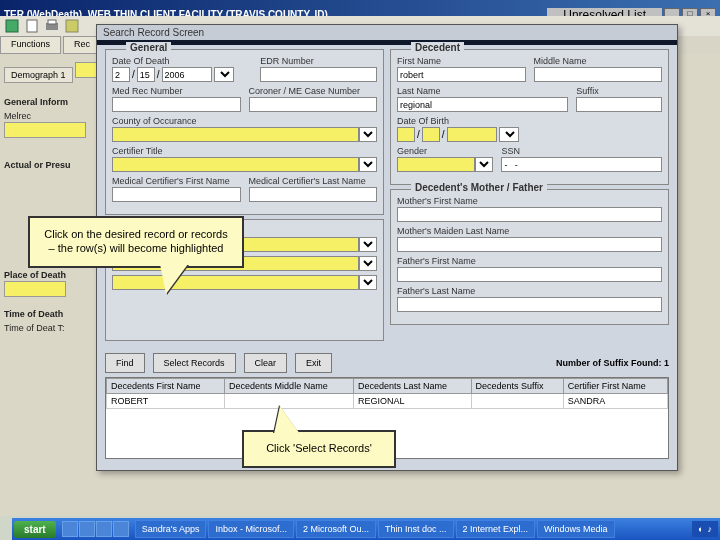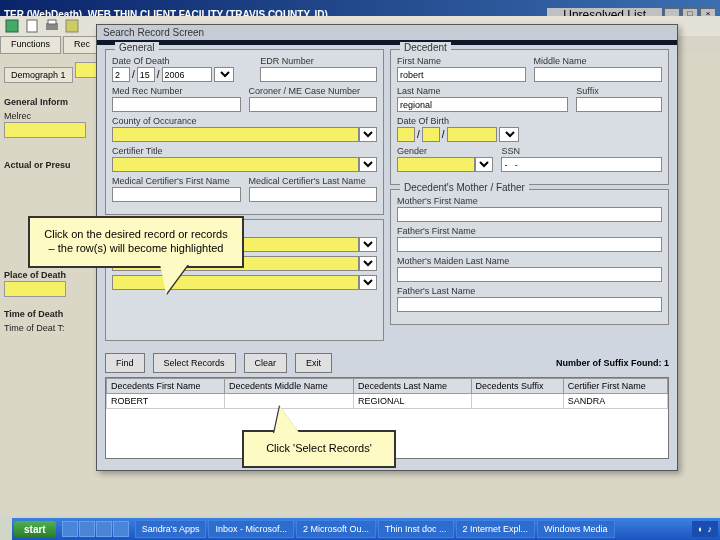--- a/index.html
+++ b/index.html
@@ -12,21 +12,21 @@
 .tabs{position:absolute;top:36px;left:0;right:0;height:18px;background:#d8d5c6;display:flex;border-bottom:1px solid #999}
 .tabs .tab{padding:2px 10px;border:1px solid #999;background:#e8e5d6;margin-right:2px;font-size:9px}
 .bgform{position:absolute;top:54px;left:0;right:0;bottom:24px;background:#dad7c6;padding:4px}
 .bgform .lbl{font-size:9px;color:#222;display:block;margin:4px 0 1px}
 .bgform .yel{background:#f6f066;height:14px;border:1px solid #999;display:inline-block}
 .overlay-dialog{position:absolute;top:24px;left:96px;width:580px;height:445px;background:#d0d6e0;border:1px solid #555;box-shadow:3px 3px 6px rgba(0,0,0,0.3)}
 .dlg-title{background:#c6ccd6;border-bottom:5px solid #0f172a;padding:2px 6px;font-size:10px;color:#333}
 .dlg-body{padding:4px 8px;display:flex;gap:6px}
 .col{flex:1}
 .fieldset{border:1px solid #888;background:#d8dde4;padding:6px 6px 8px;margin-bottom:4px;position:relative}
-.fieldset>.legend{position:absolute;top:-8px;left:9px;background:#d8dde4;padding:0 4px;font-size:10px;font-weight:normal;color:#333}
+.fieldset>.legend{position:absolute;top:-8px;left:20px;background:#d8dde4;padding:0 4px;font-size:10px;font-weight:bold;color:#333}
 .row{display:flex;gap:8px;margin-bottom:4px}
 .fld{flex:1}
 .fld label{display:block;font-size:9px;color:#333;margin-bottom:1px}
 .fld input,.fld select{width:100%;height:15px;border:1px solid #888;background:#fff;font-size:9px;padding:0 2px;box-sizing:border-box}
 .fld input.y{background:#f6f066}
 .fld .dateg{display:flex;gap:2px;align-items:center}
 .fld .dateg input{width:18px}
 .fld .dateg input.yr{width:50px}
 .fld .dateg select{width:20px}
 .btns{display:flex;gap:8px;padding:4px 8px;align-items:center}
@@ -218,24 +218,24 @@
               </div>
             <div class="fld"><label>SSN</label><input value="-   -" style=""></div>
           </div>
         </div>
         <div class="fieldset">
           <span class="legend">Decedent's Mother / Father</span>
           <div class="row">
               <div class="fld"><label>Mother's First Name</label><input style=""></div>
             </div>
           <div class="row">
+              <div class="fld"><label>Mother's Maiden Last Name</label><input style=""></div>
+            </div>
+          <div class="row">
               <div class="fld"><label>Father's First Name</label><input style=""></div>
-            </div>
-          <div class="row">
-              <div class="fld"><label>Mother's Maiden Last Name</label><input style=""></div>
             </div>
           <div class="row">
               <div class="fld"><label>Father's Last Name</label><input style=""></div>
             </div>
         </div>
       </div>
     </div>
     <div class="btns">
       <button>Find</button>
       <button>Select Records</button>

